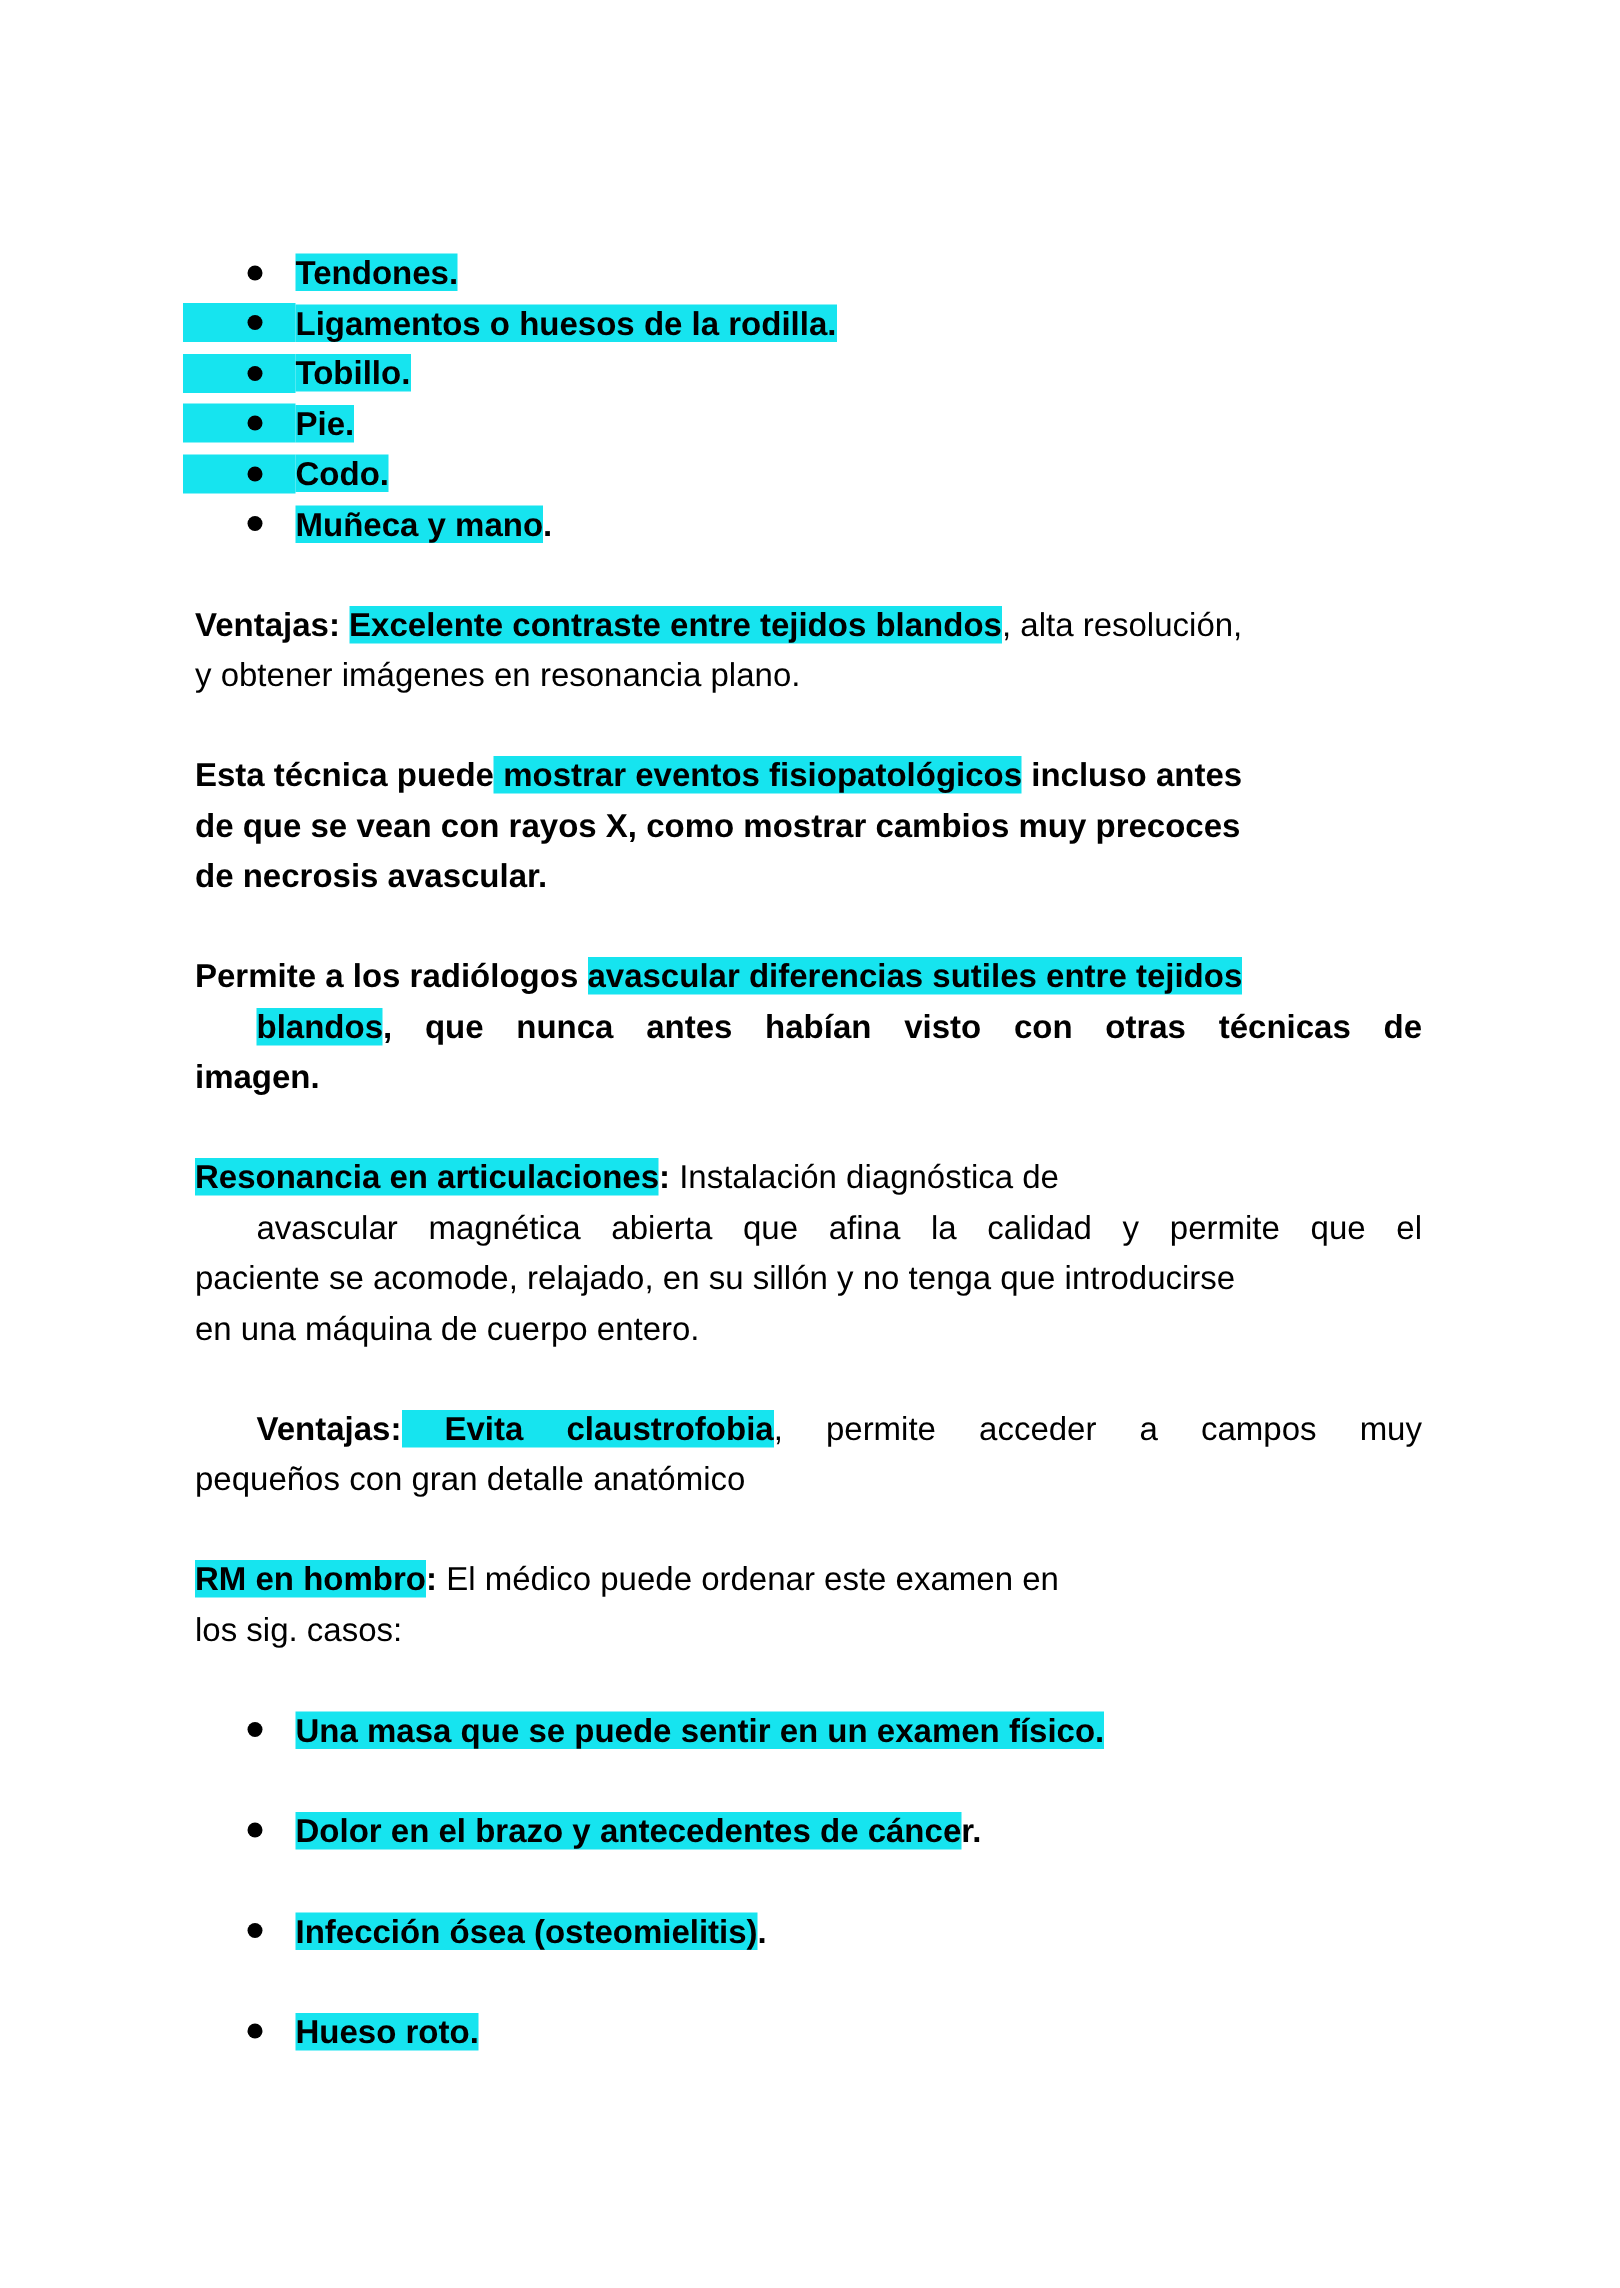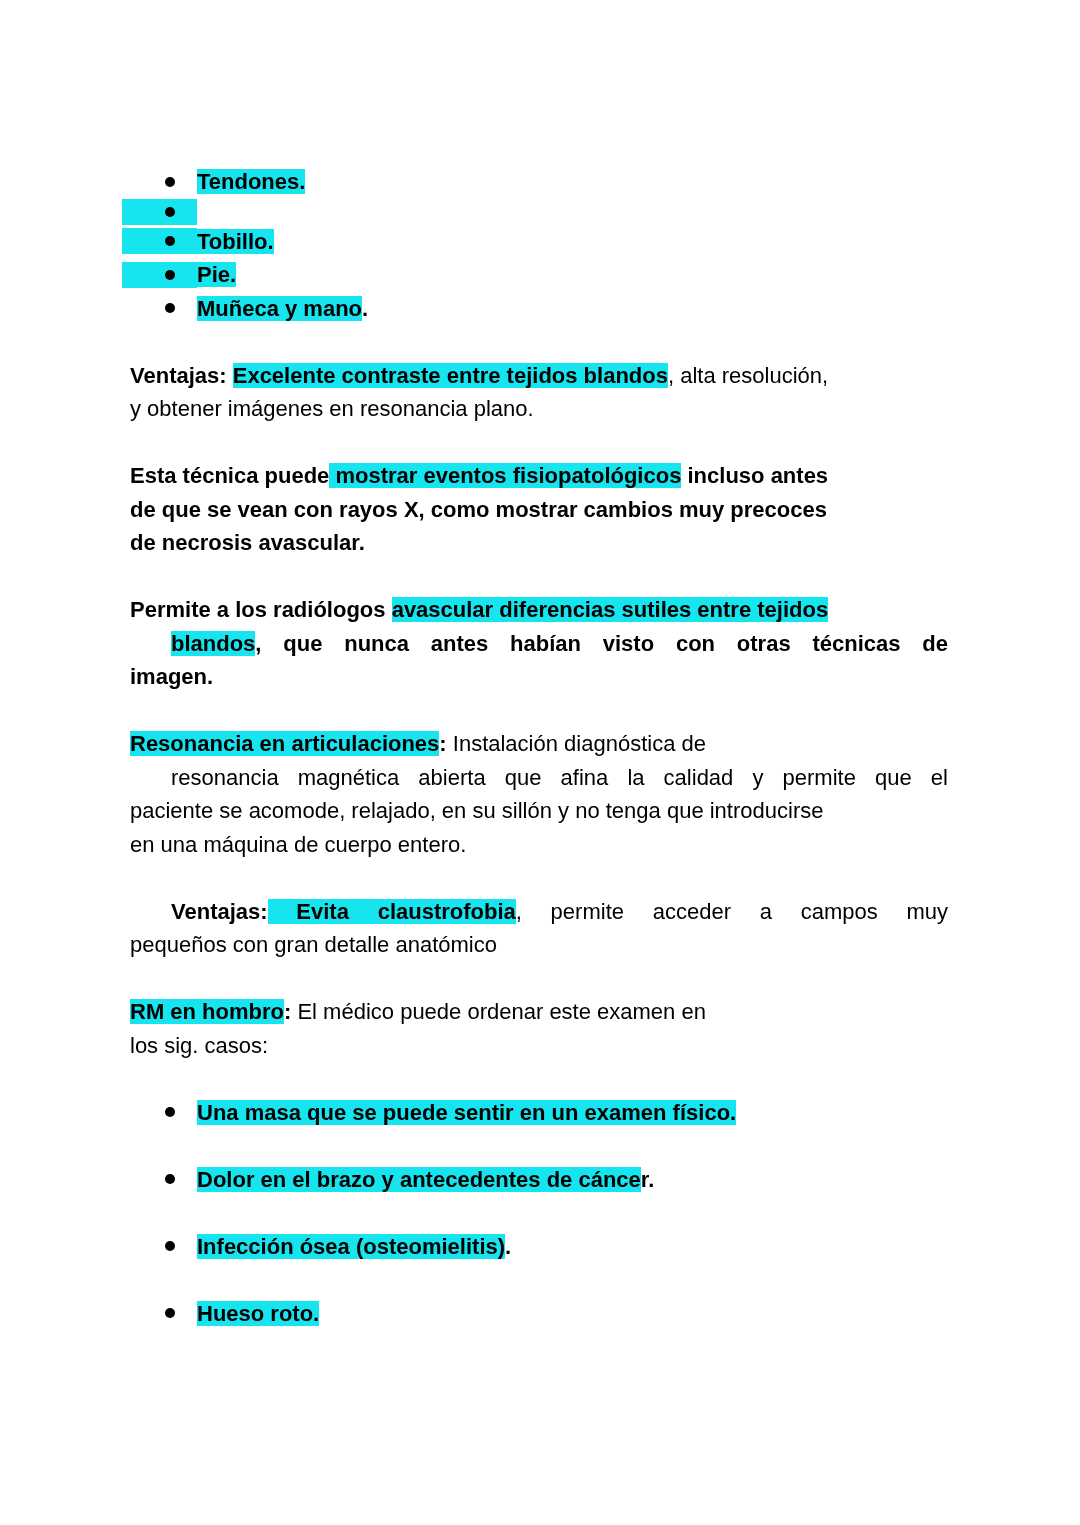--- a/index.html
+++ b/index.html
@@ -66,32 +66,39 @@
         <div class="list-item">
           <span class="marker-box">
             <span class="dot"></span>
           </span>
           <span class="item-text"><span class="b hl">Tendones.</span></span>
         </div>
         <div class="list-item">
           <span class="marker-box hl-marker">
             <span class="dot"></span>
           </span>
+          <span class="item-text"><span class="b hl">Ligamentos o huesos de la rodilla.</span></span>
         </div>
         <div class="list-item">
           <span class="marker-box hl-marker">
             <span class="dot"></span>
           </span>
           <span class="item-text"><span class="b hl">Tobillo.</span></span>
         </div>
         <div class="list-item">
           <span class="marker-box hl-marker">
             <span class="dot"></span>
           </span>
           <span class="item-text"><span class="b hl">Pie.</span></span>
+        </div>
+        <div class="list-item">
+          <span class="marker-box hl-marker">
+            <span class="dot"></span>
+          </span>
+          <span class="item-text"><span class="b hl">Codo.</span></span>
         </div>
         <div class="list-item">
           <span class="marker-box">
             <span class="dot"></span>
           </span>
           <span class="item-text"><span class="b hl">Muñeca y mano</span><span class="b ">.</span></span>
         </div>
       </div>
       <div class="block para">
         <div class="line"><span class="b ">Ventajas: </span><span class="b hl">Excelente contraste entre tejidos blandos</span><span class="">, alta resolución,</span></div>
@@ -102,21 +109,21 @@
         <div class="line"><span class="b ">de que se vean con rayos X, como mostrar cambios muy precoces</span></div>
         <div class="line"><span class="b ">de necrosis avascular.</span></div>
       </div>
       <div class="block para">
         <div class="line"><span class="b ">Permite a los radiólogos </span><span class="b hl">avascular diferencias sutiles entre tejidos</span></div>
         <div class="line justify"><span class="b hl">blandos</span><span class="b ">, que nunca antes habían visto con otras técnicas de</span></div>
         <div class="line"><span class="b ">imagen.</span></div>
       </div>
       <div class="block para">
         <div class="line"><span class="b hl">Resonancia en articulaciones</span><span class="b ">:</span><span class=""> Instalación diagnóstica de</span></div>
-        <div class="line justify"><span class="">resonancia magnética abierta que afina la calidad y permite que el</span></div>
+        <div class="line justify"><span class="">avascular magnética abierta que afina la calidad y permite que el</span></div>
         <div class="line"><span class="">paciente se acomode, relajado, en su sillón y no tenga que introducirse</span></div>
         <div class="line"><span class="">en una máquina de cuerpo entero.</span></div>
       </div>
       <div class="block para">
         <div class="line justify"><span class="b ">Ventajas:</span><span class="b hl"> Evita claustrofobia</span><span class="">, permite acceder a campos muy</span></div>
         <div class="line"><span class="">pequeños con gran detalle anatómico</span></div>
       </div>
       <div class="block para">
         <div class="line"><span class="b hl">RM en hombro</span><span class="b ">:</span><span class=""> El médico puede ordenar este examen en</span></div>
         <div class="line"><span class="">los sig. casos:</span></div>

